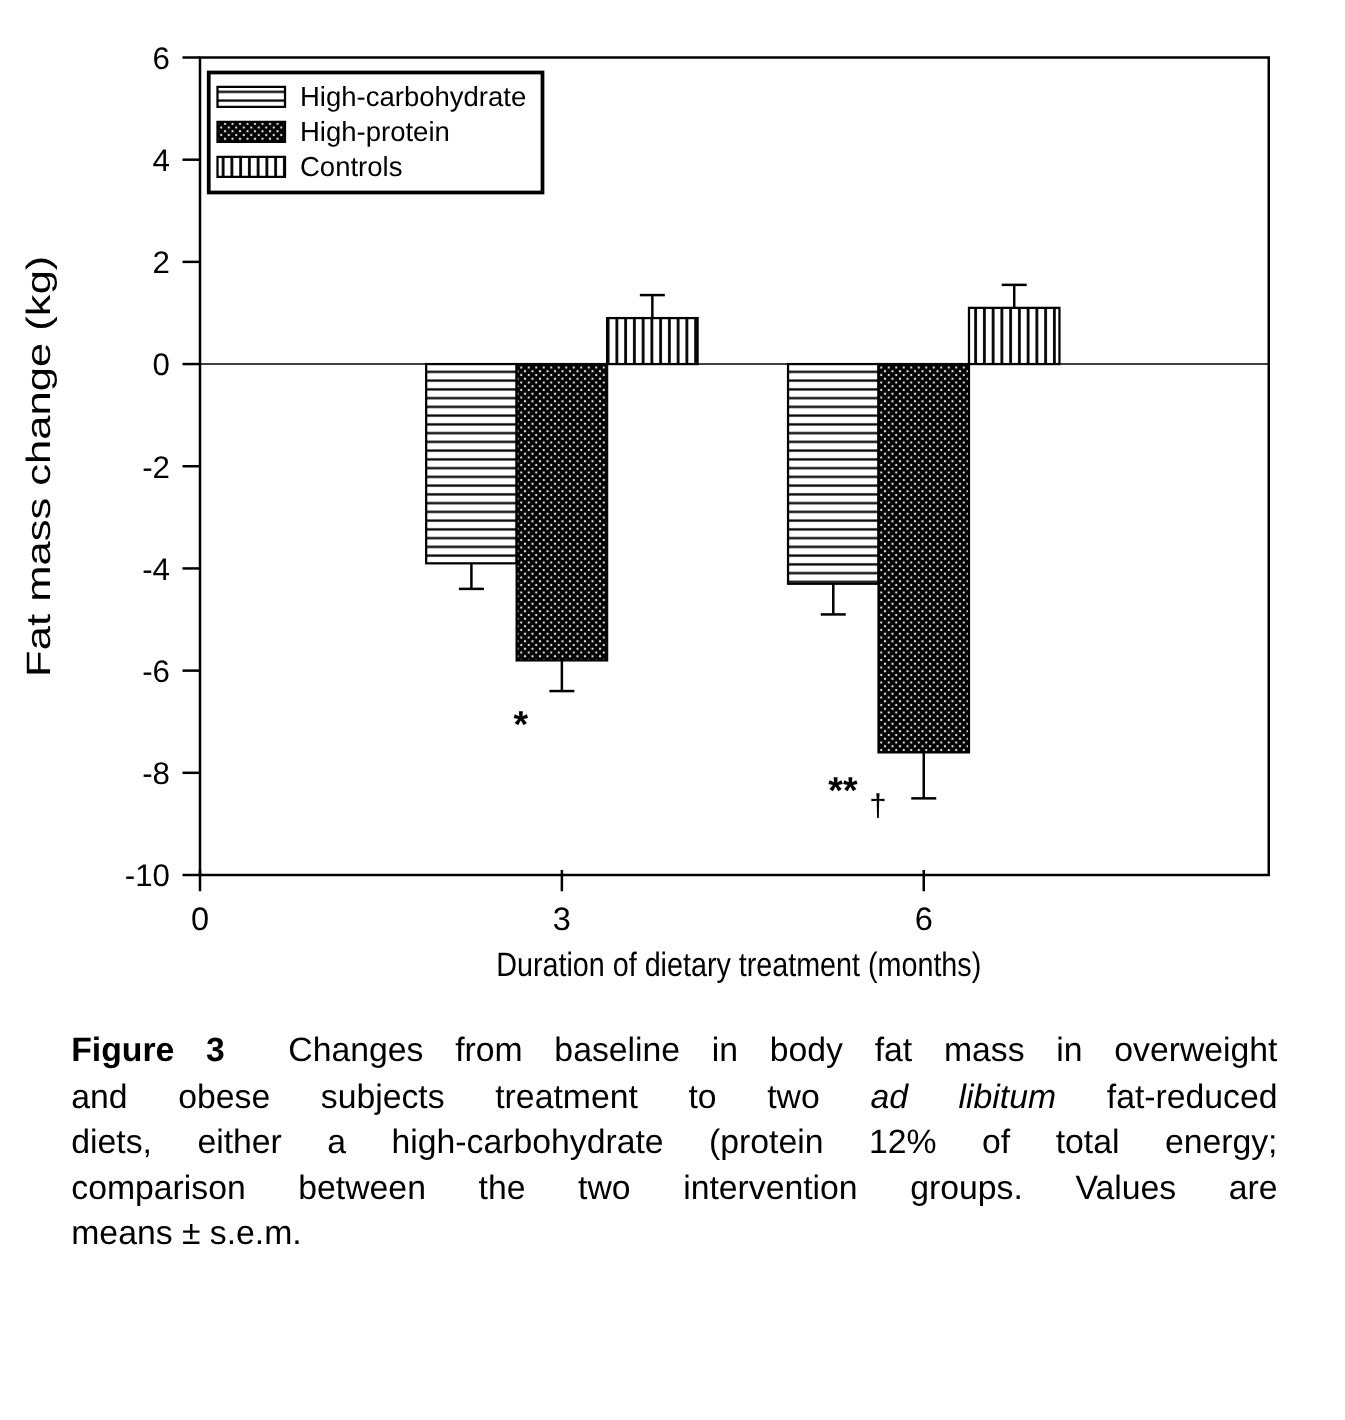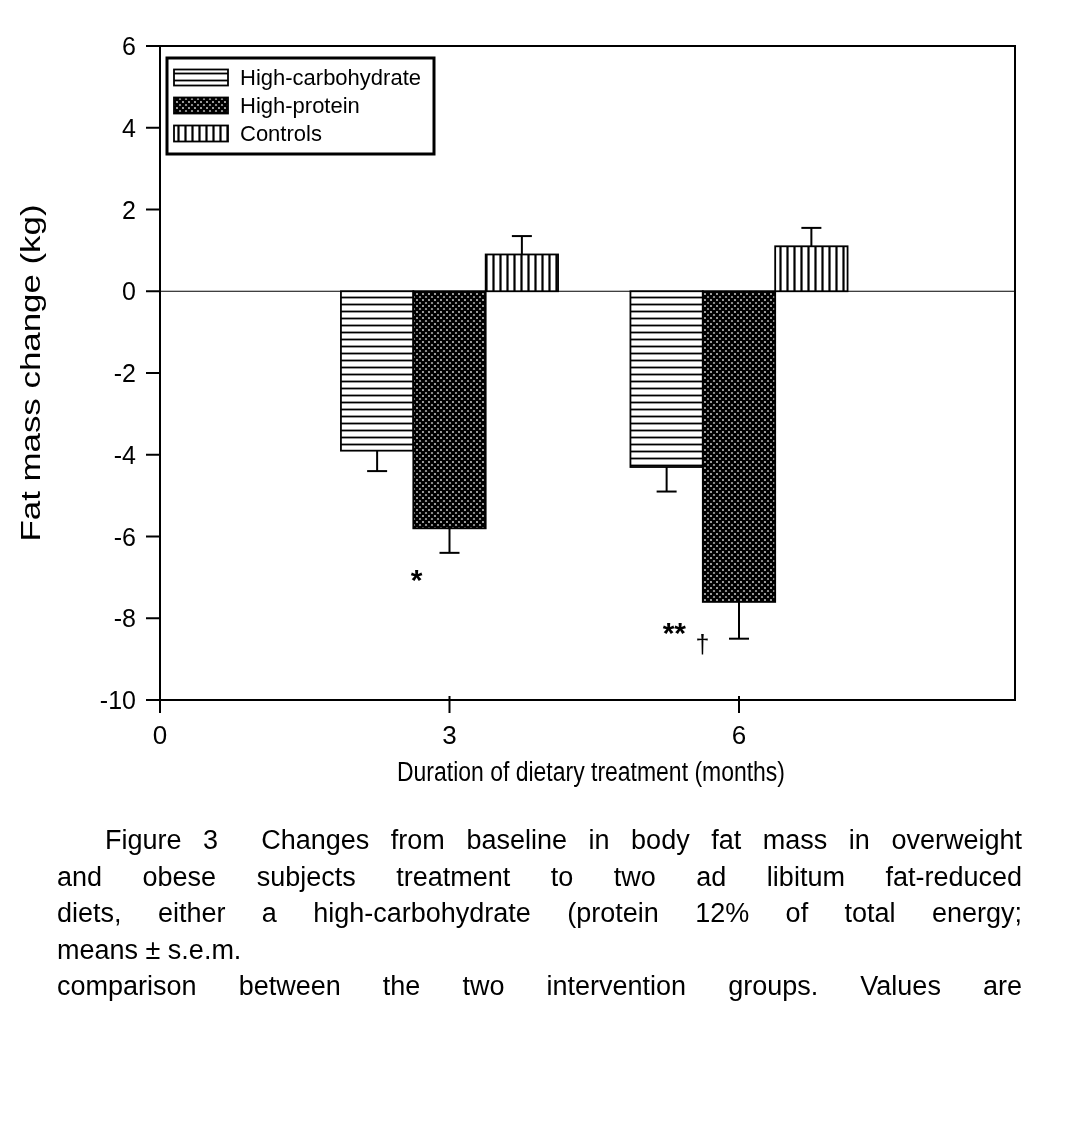--- a/index.html
+++ b/index.html
@@ -2,22 +2,22 @@
 <html><head>
 <meta charset="utf-8">
 <style>
   html,body{margin:0;padding:0;background:#ffffff;}
   body{width:1076px;height:1136px;font-family:"Liberation Sans",sans-serif;color:#000;}
   .page{position:relative;width:1076px;height:1136px;background:#fff;overflow:hidden;}
   svg{display:block;}
   .caption{margin:22px 0 0 57px;width:965px;font-size:27px;line-height:36.5px;letter-spacing:0px;color:#000;}
   .cap-line{text-align:justify;text-align-last:justify;white-space:normal;}
   .cap-line.last{text-align-last:left;}
-  .cap-line .b{font-weight:400;margin-left:48px;}
-  .cap-line .i{}
+  .cap-line .b{font-weight:700;}
+  .cap-line .i{font-style:italic;}
   text{font-family:"Liberation Sans",sans-serif;}
 </style>
 </head>
 <body>
 
 <div class="page">
 
   <svg width="1076" height="800" viewBox="0 0 1076 800">
     <defs>
       <pattern id="pat-h" patternUnits="userSpaceOnUse" width="8" height="7">
@@ -102,17 +102,17 @@
         <rect x="174" y="125.5" width="54" height="16" stroke="#000" stroke-width="1.8" fill="url(#pat-v)"></rect>
         <text x="240" y="141" font-size="22" fill="#000">Controls</text>
       </g>
     </g>
   </svg>
 
   <div class="caption">
       <div class="cap-line"><span class="b">Figure 3</span><span>&nbsp;&nbsp;Changes from baseline in body fat mass in overweight</span></div>
       <div class="cap-line"><span>and obese subjects treatment to two </span><span class="i">ad libitum</span><span> fat-reduced</span></div>
       <div class="cap-line"><span>diets, either a high-carbohydrate (protein 12% of total energy;</span></div>
+      <div class="cap-line"><span>comparison between the two intervention groups. Values are</span></div>
       <div class="cap-line last"><span>means ± s.e.m.</span></div>
-      <div class="cap-line"><span>comparison between the two intervention groups. Values are</span></div>
     </div>
 
 </div>
 
 </body></html>

